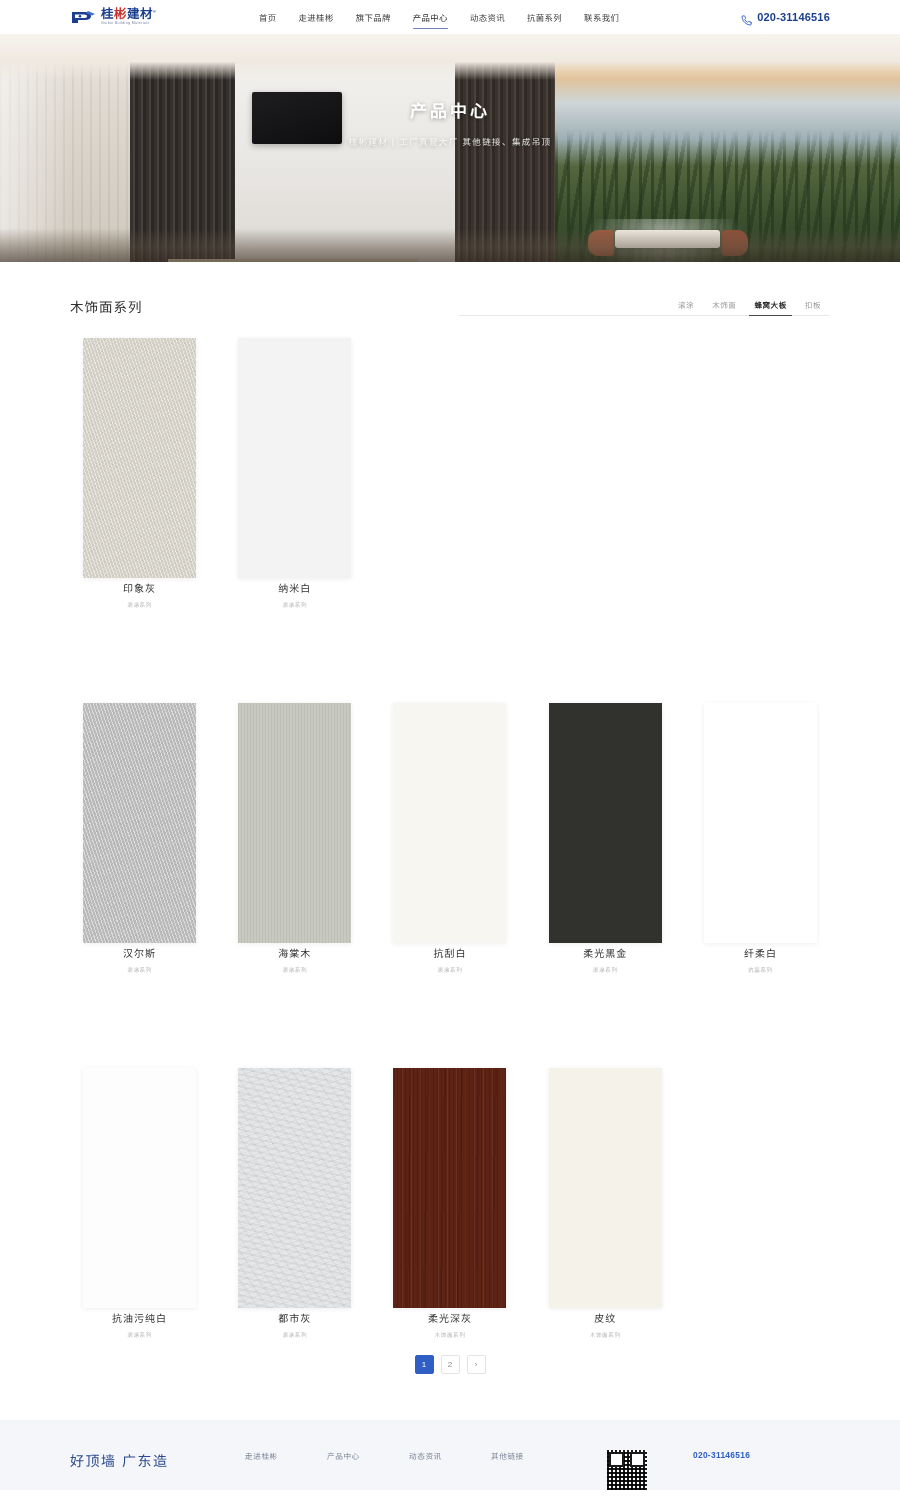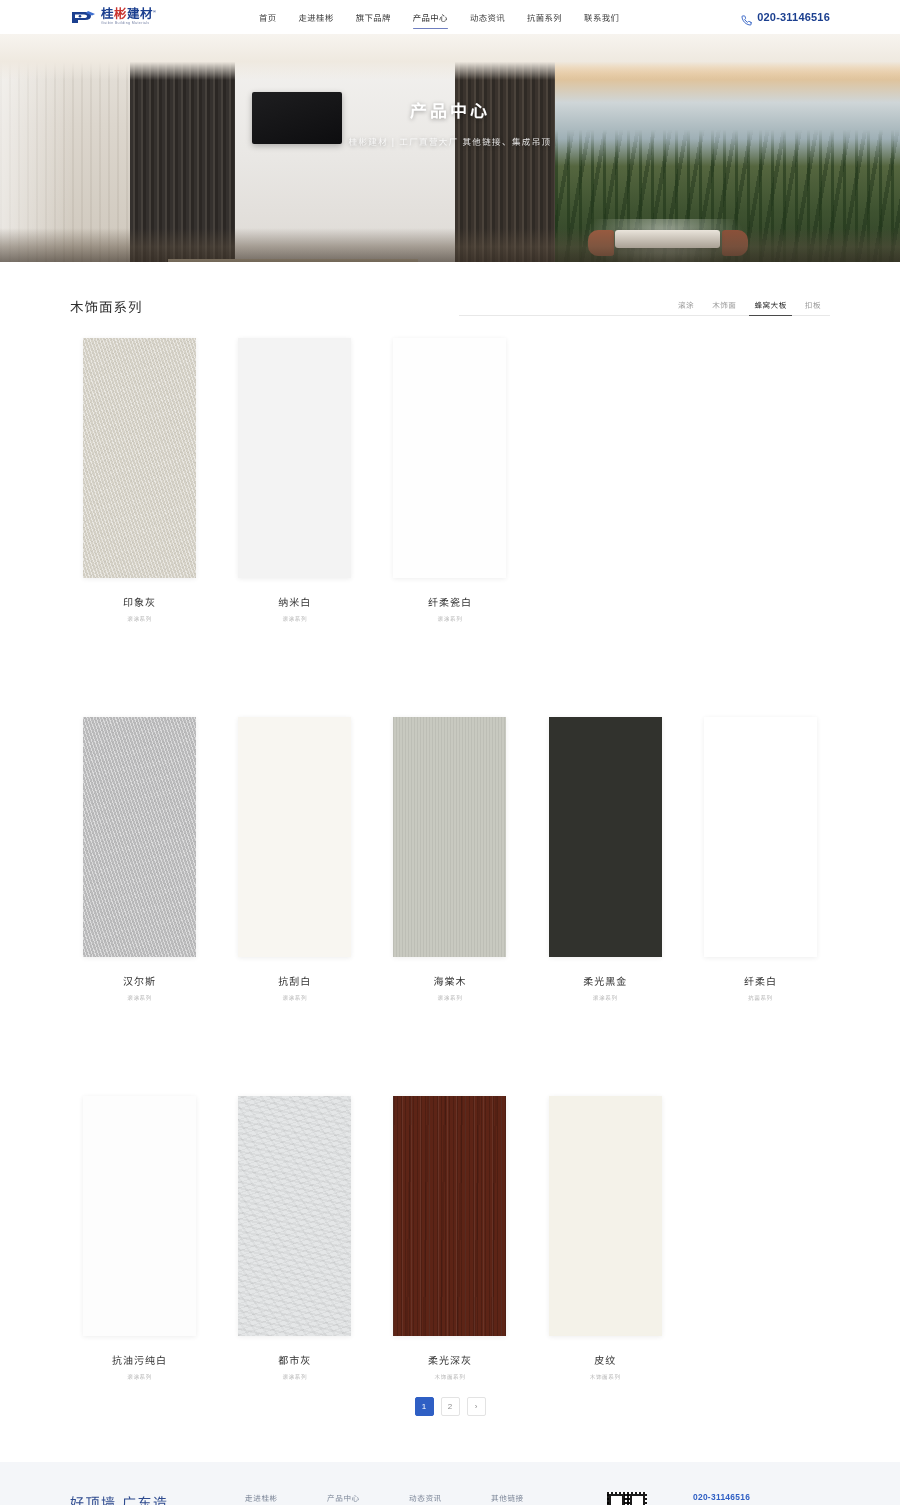--- a/index.html
+++ b/index.html
@@ -148,38 +148,38 @@
   .sec-head{display:flex;align-items:flex-end;position:relative;height:28px;}
   .sec-title{font-size:13.5px;color:#2f2f2f;letter-spacing:1px;}
   .tabs{
     margin-left:auto;display:flex;align-items:flex-end;gap:0;
     border-bottom:1px solid #e8e8e8;padding-left:210px;
   }
   .tab{
     font-size:7.6px;color:#9a9a9a;padding:4px 9px 5px;cursor:pointer;
     letter-spacing:.5px;position:relative;white-space:nowrap;
   }
-  .tab.active{color:#2b2b2b;font-weight:normal;}
+  .tab.active{color:#2b2b2b;font-weight:bold;}
   .tab.active:after{
     content:"";position:absolute;left:4px;right:4px;bottom:-1px;height:1.5px;background:#4a4a4a;
   }
 
   
   .grid{
     display:grid;grid-template-columns:repeat(5,1fr);
     column-gap:16px;row-gap:0;margin-top:22px;
   }
   .card{display:flex;flex-direction:column;align-items:center;cursor:pointer;}
   .swatch{
     width:113px;height:240px;position:relative;overflow:hidden;
     box-shadow:0 1px 5px rgba(0,0,0,.07);
   }
   .swatch .tex{position:absolute;inset:0;}
   .card-name{
-    margin-top:16px;font-size:10px;color:#333;letter-spacing:1px;text-align:center;
+    margin-top:2px;font-size:10px;color:#333;letter-spacing:1px;text-align:center;
   }
   .card-series{
     margin-top:6px;font-size:5.6px;color:#b6b6b6;letter-spacing:.6px;text-align:center;
   }
   .row-gap{height:72px;}
 
   
   .tex-noise{
     background-image:
       repeating-linear-gradient(27deg,rgba(0,0,0,.035) 0 1px,rgba(255,255,255,0) 1px 3px),
@@ -329,51 +329,44 @@
       <div class="card-name">印象灰</div>
       <div class="card-series">滚涂系列</div>
     </div>
     <div class="card">
       <div class="swatch" style="background: rgb(243, 243, 243);">
           <div class="tex tex-flat"></div>
         </div>
       <div class="card-name">纳米白</div>
       <div class="card-series">滚涂系列</div>
     </div>
-    <div class="card">
-      <div class="swatch" style="background: rgb(254, 254, 254);">
-          <div class="tex tex-flat"></div>
-        </div>
-      <div class="card-name">纤柔瓷白</div>
-      <div class="card-series">滚涂系列</div>
-    </div>
   </div>
 
   <div class="row-gap"></div>
 
   <div class="grid">
     <div class="card">
       <div class="swatch" style="background: rgb(189, 189, 190);">
           <div class="tex tex-noise"></div>
         </div>
       <div class="card-name">汉尔斯</div>
       <div class="card-series">滚涂系列</div>
     </div>
     <div class="card">
-      <div class="swatch" style="background: rgb(248, 246, 241);">
-          <div class="tex tex-flat"></div>
-        </div>
-      <div class="card-name">抗刮白</div>
-      <div class="card-series">滚涂系列</div>
-    </div>
-    <div class="card">
       <div class="swatch" style="background: rgb(200, 201, 192);">
           <div class="tex tex-vline"></div>
         </div>
       <div class="card-name">海棠木</div>
+      <div class="card-series">滚涂系列</div>
+    </div>
+    <div class="card">
+      <div class="swatch" style="background: rgb(248, 246, 241);">
+          <div class="tex tex-flat"></div>
+        </div>
+      <div class="card-name">抗刮白</div>
       <div class="card-series">滚涂系列</div>
     </div>
     <div class="card">
       <div class="swatch" style="background: rgb(49, 50, 45);">
           <div class="tex tex-flat"></div>
         </div>
       <div class="card-name">柔光黑金</div>
       <div class="card-series">滚涂系列</div>
     </div>
     <div class="card">

